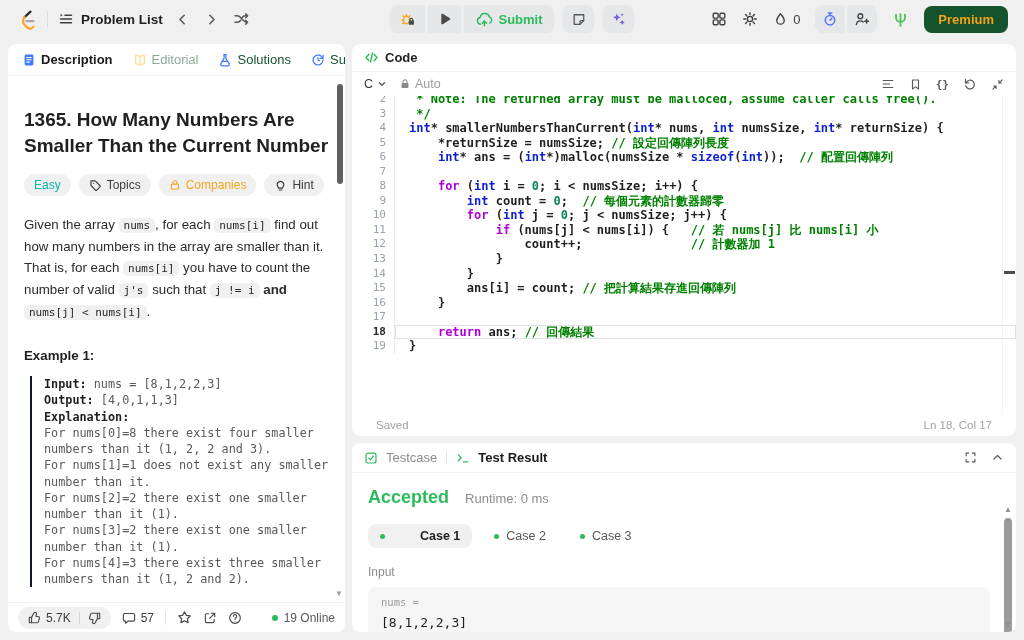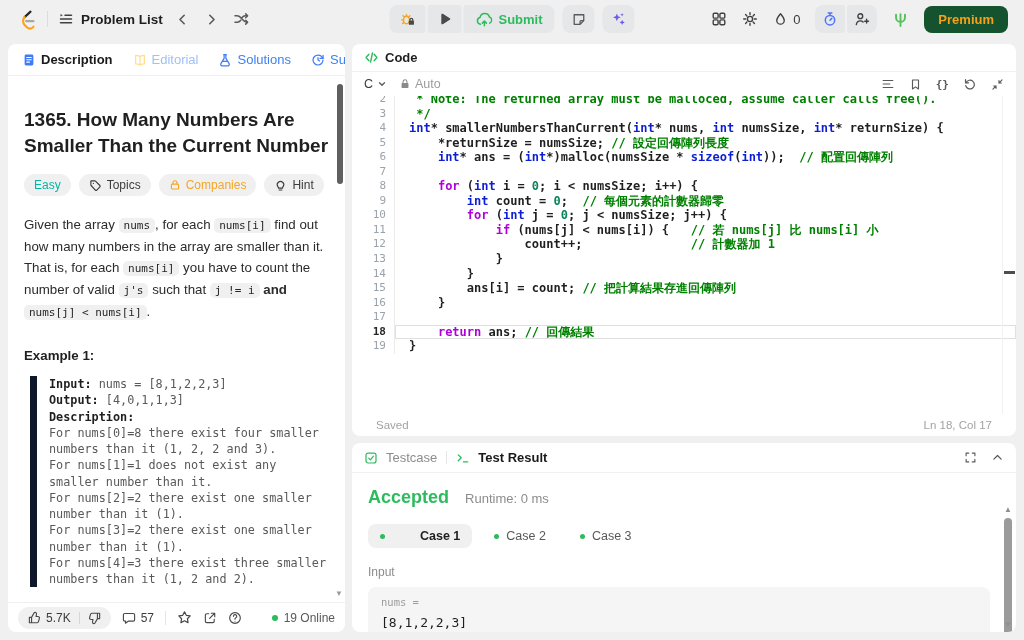--- a/index.html
+++ b/index.html
@@ -35,35 +35,35 @@
   .premium { background:#14532d; color:#f7a116; font-weight:600; font-size:13px; padding:6px 14px; border-radius:8px; }
 
   
   .main { position:absolute; top:44px; left:8px; right:8px; bottom:8px; display:flex; gap:7px; }
   .panel { background:#fff; border-radius:8px; position:relative; overflow:hidden; }
   .left-panel { width:337px; flex:none; display:flex; flex-direction:column; }
   .right-col { flex:1; display:flex; flex-direction:column; gap:7px; min-width:0; }
 
   
   .desc-tabs { height:32px; flex:none; display:flex; align-items:center; gap:4px; padding:0 8px; border-bottom:1px solid #f0f0f0; }
-  .dtab { display:flex; align-items:center; gap:5px; padding:4px 6px; font-size:13px; color:#3b82f6; border-radius:6px; }
+  .dtab { display:flex; align-items:center; gap:5px; padding:4px 6px; font-size:13px; color:#14532d; border-radius:6px; }
   .dtab.active { font-weight:700; color:#1a1a1a; }
   .dtab.dim { opacity:.5; }
   .tab-sep { width:1px; height:13px; background:#e5e5e5; }
   .desc-content { flex:1; overflow:hidden; padding:18px 16px 0; position:relative; }
   .p-title { font-size:19px; font-weight:700; line-height:1.36; color:#1f1f1f; }
   .tags { display:flex; gap:8px; margin-top:16px; align-items:center; }
   .tag { display:inline-flex; align-items:center; gap:5px; background:#f0f0f0; border-radius:999px; padding:4px 10px; font-size:12px; color:#3c3c3c; }
   .tag.easy { color:#00b8a3; }
   .tag.companies { color:#f5a623; }
   .desc-p { margin:18px 0 0; font-size:13.3px; line-height:1.62; color:#2b2b2b; }
   .desc-p + .desc-p { margin-top:14px; }
   .inline-code { font-family:"DejaVu Sans Mono", monospace; font-size:11px; background:#f0f0f0; border-radius:5px; padding:1px 5px; color:#262626; white-space:nowrap; }
   .ex-label { margin-top:26px; font-weight:700; font-size:13.3px; color:#1f1f1f; }
-  .ex-block { margin:13px 0 0 6px; padding-left:12px; border-left:7px solid #0f172a;
+  .ex-block { margin:13px 0 0 6px; padding-left:12px; border-left:2px solid #0f172a;
               font-family:"DejaVu Sans Mono", monospace; font-size:11.8px; line-height:1.38; color:#595959; }
   .ex-line { white-space:pre-wrap; word-break:break-word; }
   .ex-line b { color:#1f1f1f; font-weight:700; }
   .v-thumb { position:absolute; right:2px; top:8px; width:6px; height:100px; background:#5f5f5f; border-radius:3px; }
   .sb-down { position:absolute; right:2px; bottom:4px; font-size:8px; color:#9c9c9c; line-height:1; }
   .desc-footer { flex:none; height:30px; border-top:1px solid #f0f0f0; display:flex; align-items:center; gap:11px; padding:0 10px; color:#494949; }
   .vote-pill { display:flex; align-items:center; gap:8px; background:#f0f0f0; border-radius:999px; padding:4px 9px; }
   .vote-sep { width:1px; height:12px; background:#d6d6d6; }
   .f-count { font-size:12px; color:#3c3c3c; }
   .f-btn { display:flex; align-items:center; gap:5px; }
@@ -327,21 +327,21 @@
           <span>Hint</span>
         </button>
       </div>
 
       <p class="desc-p" id="para1"><span>Given the array </span><code class="inline-code">nums</code><span>, for each </span><code class="inline-code">nums[i]</code><span> find out how many numbers in the array are smaller than it. That is, for each </span><code class="inline-code">nums[i]</code><span> you have to count the number of valid </span><code class="inline-code">j's</code><span> such that </span><code class="inline-code">j != i</code><span> </span><b>and</b><span> </span><code class="inline-code">nums[j] &lt; nums[i]</code><span>.</span></p>
 
       <div class="ex-label">Example 1:</div>
       <div class="ex-block" id="example1">
           <div class="ex-line"><b>Input:</b> nums = [8,1,2,2,3]</div>
           <div class="ex-line"><b>Output:</b> [4,0,1,1,3]</div>
-          <div class="ex-line"><b>Description:</b></div>
+          <div class="ex-line"><b>Explanation:</b></div>
           <div class="ex-line">For nums[0]=8 there exist four smaller numbers than it (1, 2, 2 and 3).</div>
           <div class="ex-line">For nums[1]=1 does not exist any smaller number than it.</div>
           <div class="ex-line">For nums[2]=2 there exist one smaller number than it (1).</div>
           <div class="ex-line">For nums[3]=2 there exist one smaller number than it (1).</div>
           <div class="ex-line">For nums[4]=3 there exist three smaller numbers than it (1, 2 and 2).</div>
         </div>
 
       <div class="v-thumb"></div>
       <div class="sb-down">▼</div>
     </div>

